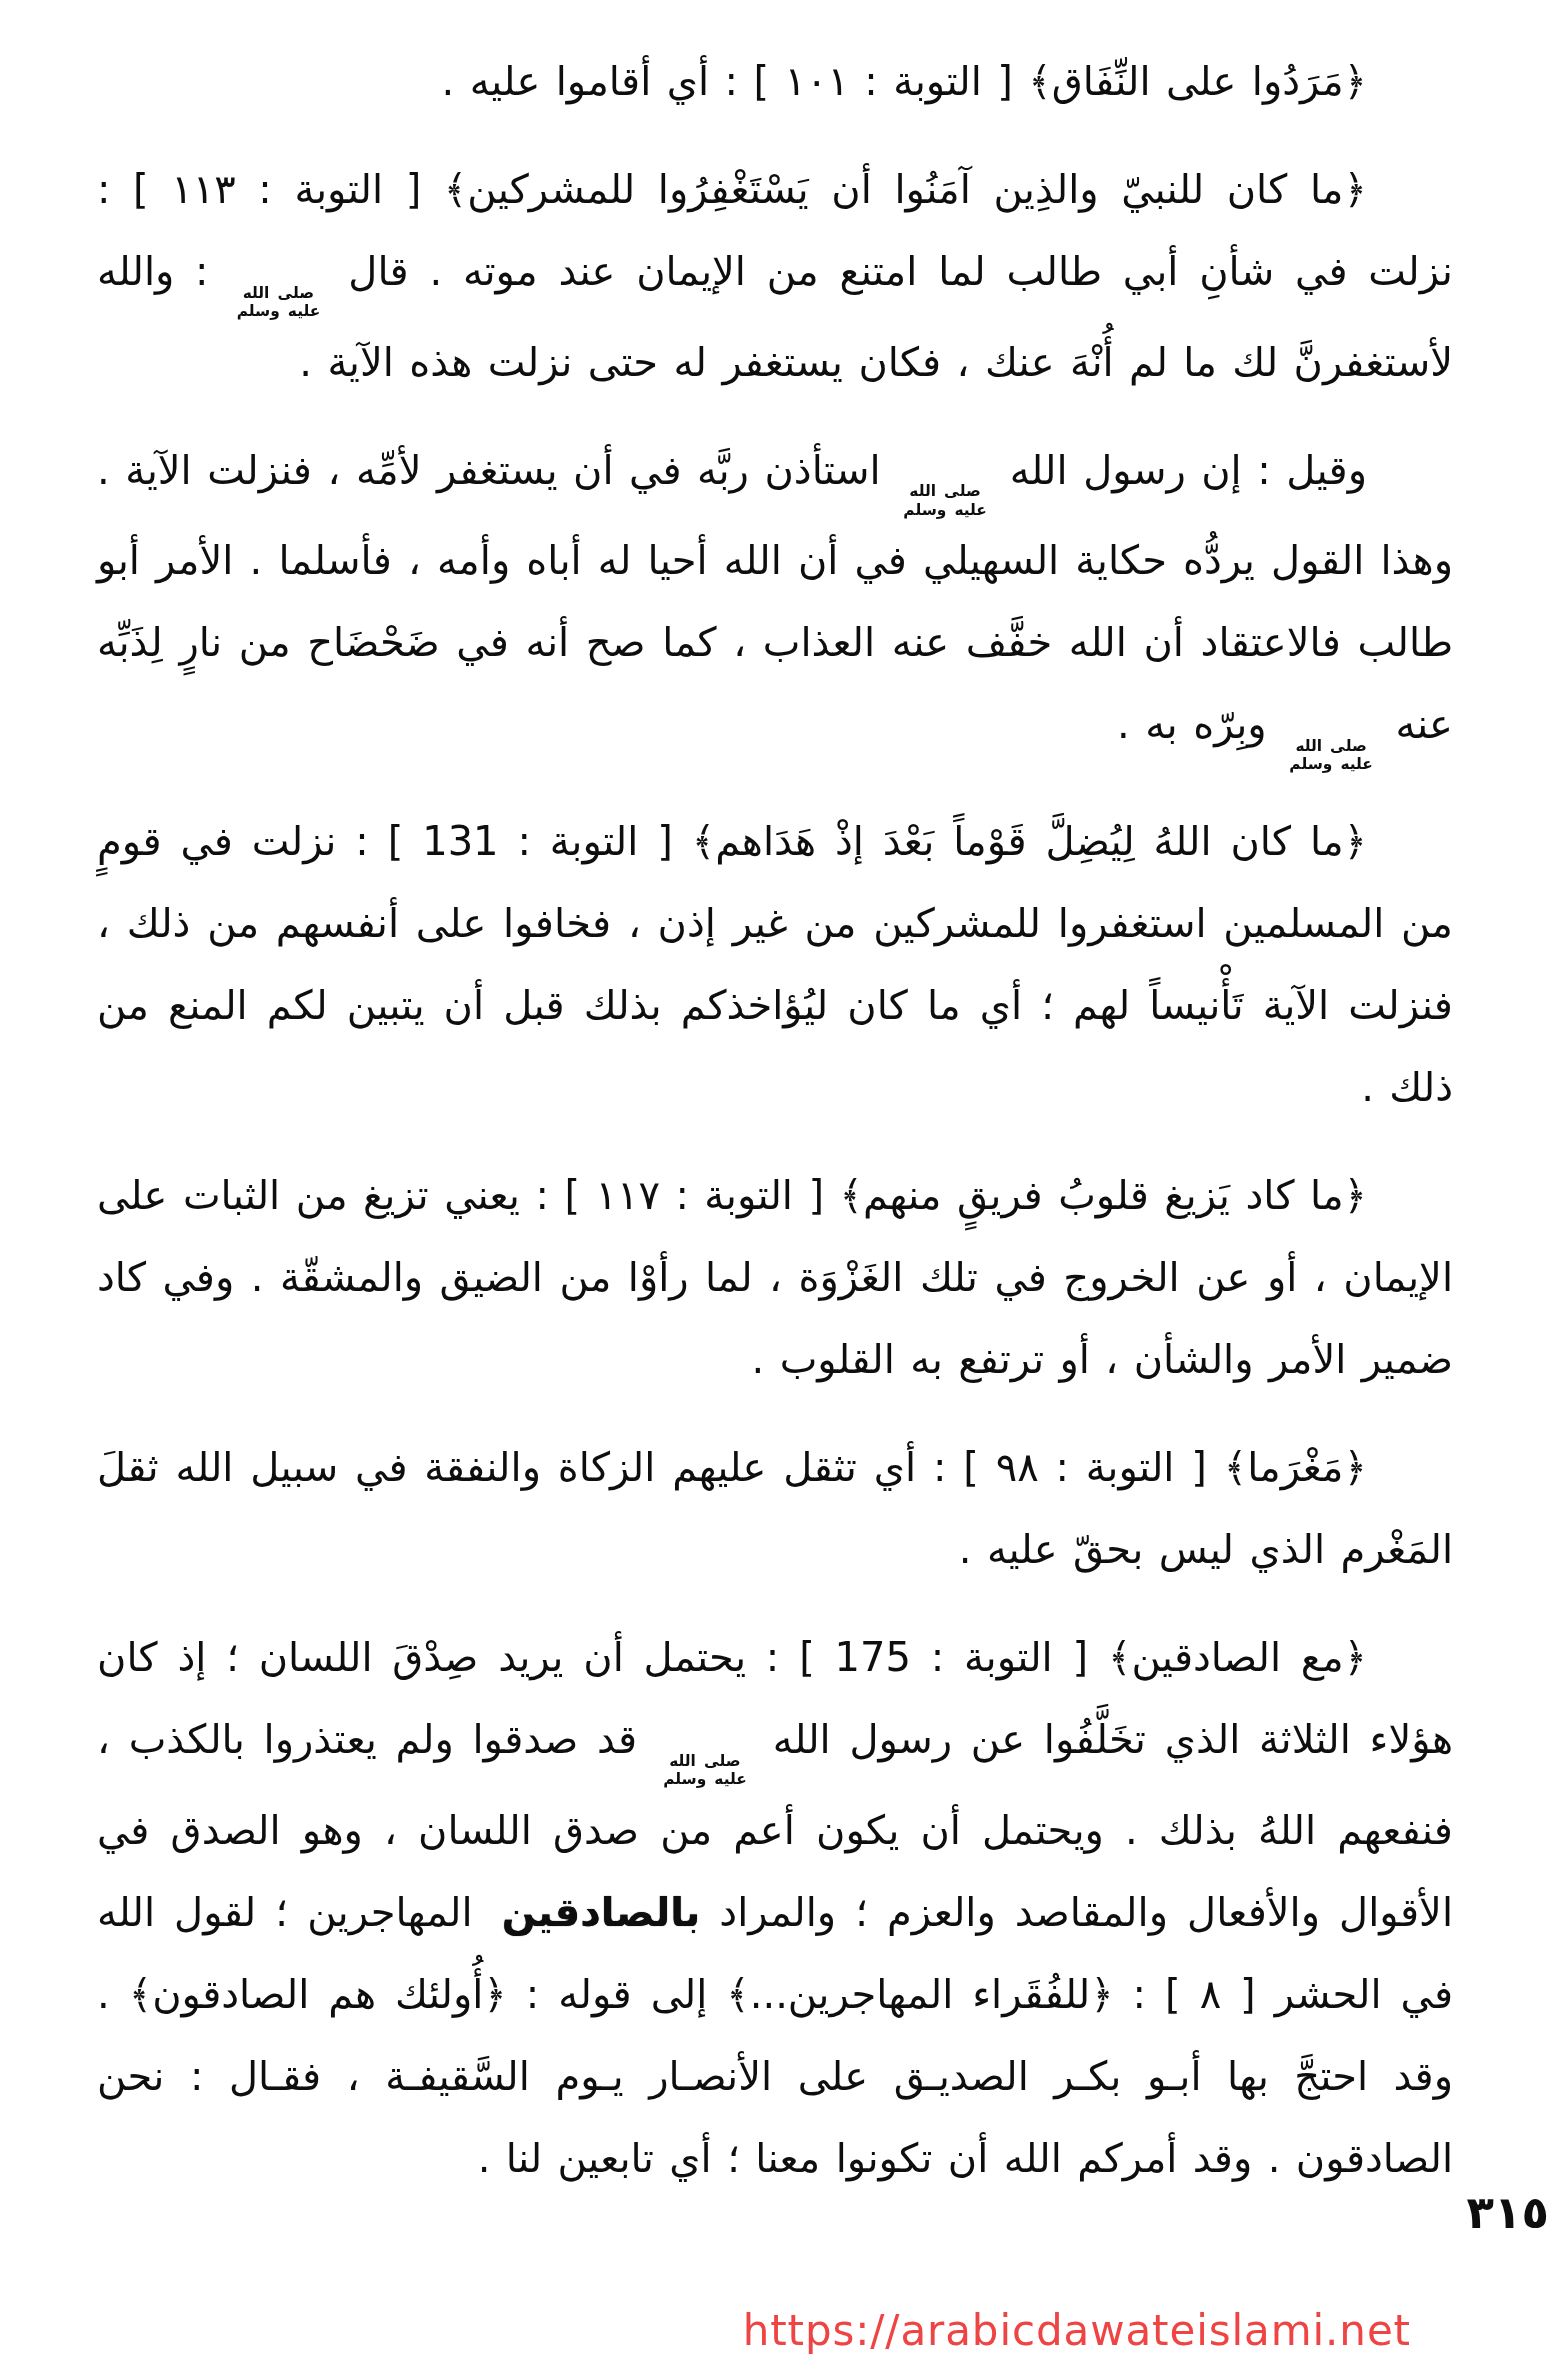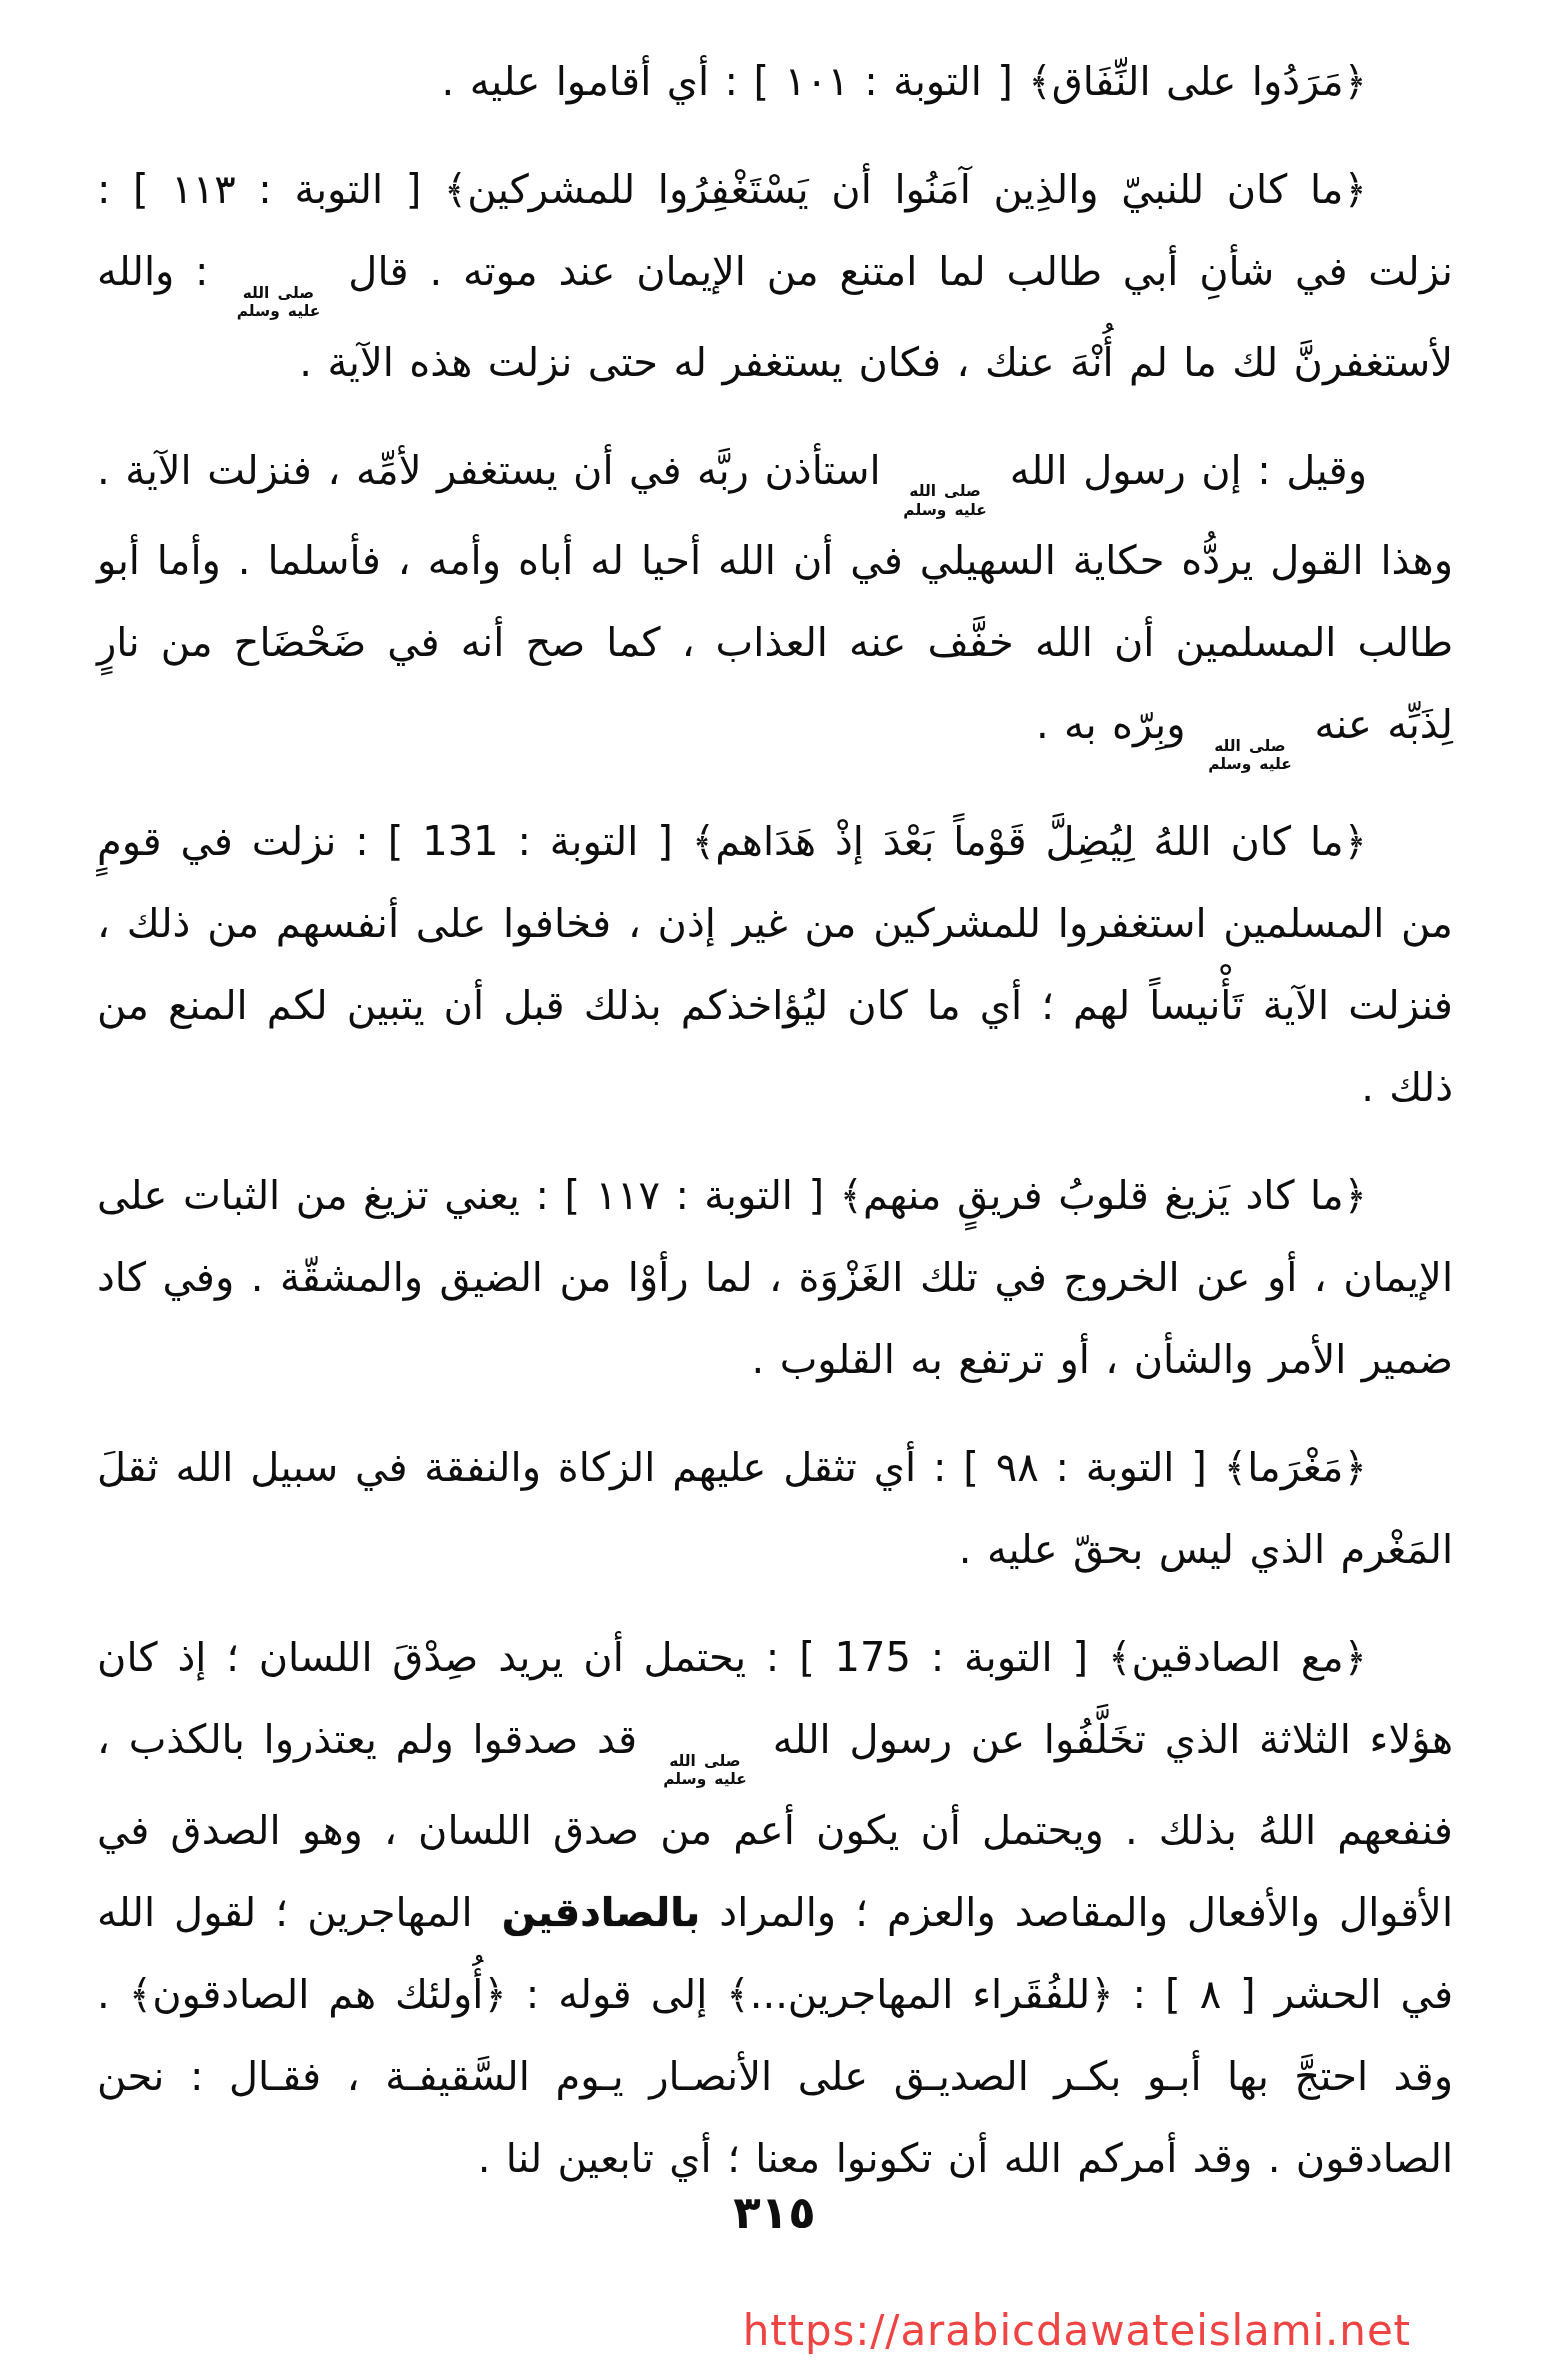--- a/index.html
+++ b/index.html
@@ -34,21 +34,21 @@
     font-size:15.4px;
     line-height:1.2;
     vertical-align:-12.7px;
     margin:0 7.3px;
     font-weight:700;
     text-indent:0;
   }
   .page-number{
     position:absolute;
     top:2186px;left:0;right:0;
-    text-align:center;
+    text-align:right;
     font-size:45px;
     font-weight:600;
     direction:rtl;
   }
   .watermark{
     position:absolute;
     top:2306px;right:138px;
     direction:ltr;
     font-size:42px;
     color:#ef4444;
@@ -62,21 +62,21 @@
 
   <div class="page-text" id="paragraphs">
       <p class="para"><span class="seg">﴿مَرَدُوا على النِّفَاق﴾ [ التوبة : ١٠١ ] : أي أقاموا عليه .</span></p>
       <p class="para"><span class="seg">﴿ما كان للنبيّ والذِين آمَنُوا أن يَسْتَغْفِرُوا للمشركين﴾ [ التوبة : ١١٣ ] : نزلت في شأنِ أبي طالب لما امتنع من الإيمان عند موته . قال </span><span class="saw">
           <span>صلى الله</span>
           <span>عليه وسلم</span>
         </span><span class="seg"> : والله لأستغفرنَّ لك ما لم أُنْهَ عنك ، فكان يستغفر له حتى نزلت هذه الآية .</span></p>
       <p class="para"><span class="seg">وقيل : إن رسول الله </span><span class="saw">
           <span>صلى الله</span>
           <span>عليه وسلم</span>
-        </span><span class="seg"> استأذن ربَّه في أن يستغفر لأمِّه ، فنزلت الآية . وهذا القول يردُّه حكاية السهيلي في أن الله أحيا له أباه وأمه ، فأسلما . وأما أبو طالب المسلمين أن الله خفَّف عنه العذاب ، كما صح أنه في ضَحْضَاح من نارٍ لِذَبِّه عنه </span><span class="saw">
+        </span><span class="seg"> استأذن ربَّه في أن يستغفر لأمِّه ، فنزلت الآية . وهذا القول يردُّه حكاية السهيلي في أن الله أحيا له أباه وأمه ، فأسلما . الأمر أبو طالب فالاعتقاد أن الله خفَّف عنه العذاب ، كما صح أنه في ضَحْضَاح من نارٍ لِذَبِّه عنه </span><span class="saw">
           <span>صلى الله</span>
           <span>عليه وسلم</span>
         </span><span class="seg"> وبِرّه به .</span></p>
       <p class="para"><span class="seg">﴿ما كان اللهُ لِيُضِلَّ قَوْماً بَعْدَ إذْ هَدَاهم﴾ [ التوبة : 131 ] : نزلت في قومٍ من المسلمين استغفروا للمشركين من غير إذن ، فخافوا على أنفسهم من ذلك ، فنزلت الآية تَأْنيساً لهم ؛ أي ما كان ليُؤاخذكم بذلك قبل أن يتبين لكم المنع من ذلك .</span></p>
       <p class="para"><span class="seg">﴿ما كاد يَزيغ قلوبُ فريقٍ منهم﴾ [ التوبة : ١١٧ ] : يعني تزيغ من الثبات على الإيمان ، أو عن الخروج في تلك الغَزْوَة ، لما رأوْا من الضيق والمشقّة . وفي كاد ضمير الأمر والشأن ، أو ترتفع به القلوب .</span></p>
       <p class="para"><span class="seg">﴿مَغْرَما﴾ [ التوبة : ٩٨ ] : أي تثقل عليهم الزكاة والنفقة في سبيل الله ثقلَ المَغْرم الذي ليس بحقّ عليه .</span></p>
       <p class="para"><span class="seg">﴿مع الصادقين﴾ [ التوبة : 175 ] : يحتمل أن يريد صِدْقَ اللسان ؛ إذ كان هؤلاء الثلاثة الذي تخَلَّفُوا عن رسول الله </span><span class="saw">
           <span>صلى الله</span>
           <span>عليه وسلم</span>
         </span><span class="seg"> قد صدقوا ولم يعتذروا بالكذب ، فنفعهم اللهُ بذلك . ويحتمل أن يكون أعم من صدق اللسان ، وهو الصدق في الأقوال والأفعال والمقاصد والعزم ؛ والمراد </span><span class="seg seg-bold">بالصادقين</span><span class="seg"> المهاجرين ؛ لقول الله في الحشر [ ٨ ] : ﴿للفُقَراء المهاجرين...﴾ إلى قوله : ﴿أُولئك هم الصادقون﴾ . وقد احتجَّ بها أبـو بكـر الصديـق على الأنصـار يـوم السَّقيفـة ، فقـال : نحن الصادقون . وقد أمركم الله أن تكونوا معنا ؛ أي تابعين لنا .</span></p>

